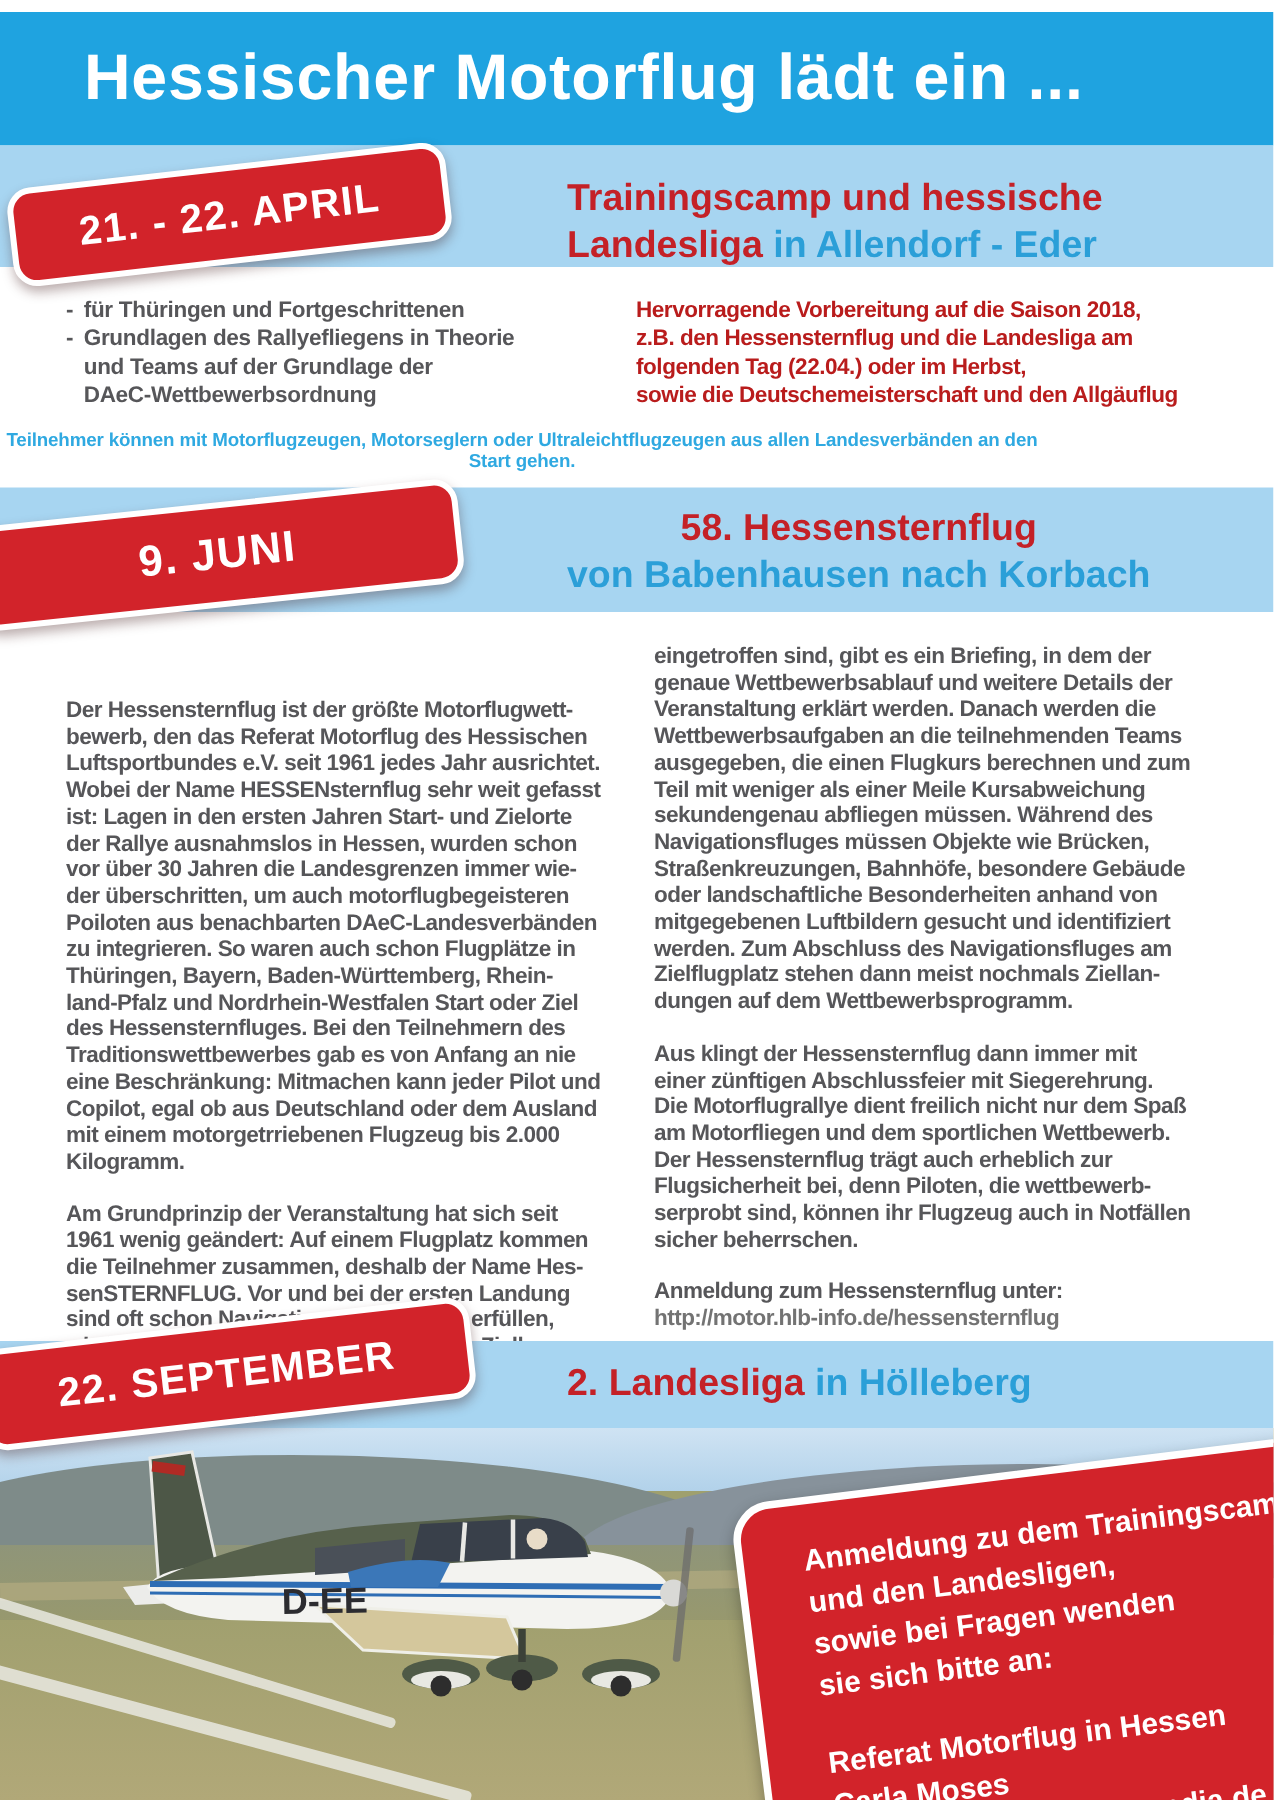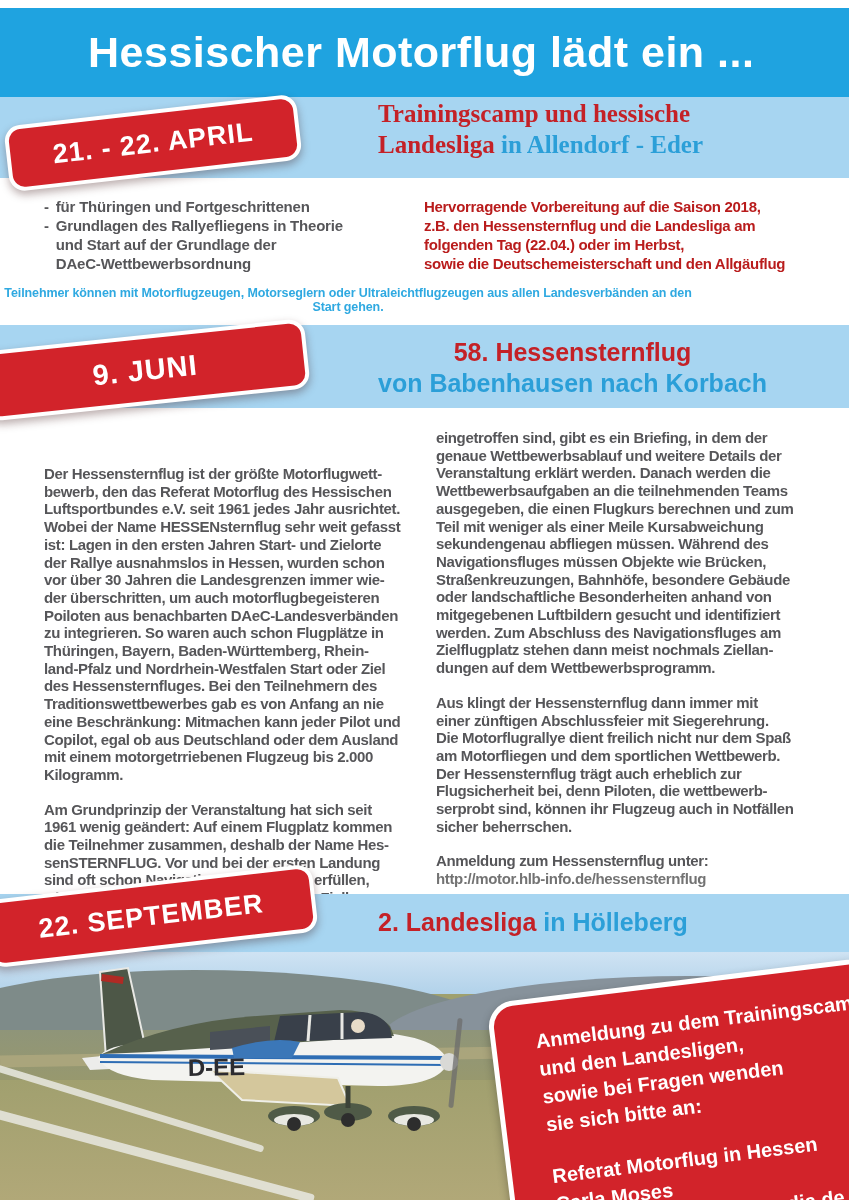--- a/index.html
+++ b/index.html
@@ -10,40 +10,40 @@
     -webkit-font-smoothing:antialiased;
   }
   .ml{white-space:pre-line;}
   
   .header-band{
     position:absolute;left:0;top:8px;width:849px;height:89px;
     background:#1fa3e0;display:flex;align-items:center;
   }
   .page-title{
     color:#ffffff;font-size:43px;font-weight:700;letter-spacing:.5px;
-    padding-left:88px;margin:0;
+    padding-left:56px;margin:0;
   }
   
   .band{position:absolute;left:0;width:849px;background:#a7d5f1;}
   .band1{top:97px;height:81px;}
   .band2{top:325px;height:83px;}
   .band3{top:894px;height:58px;}
   
   .badge{
     position:absolute;background:#d2232a;border:4px solid #ffffff;
     border-radius:16px;display:flex;align-items:center;justify-content:center;
     color:#ffffff;font-weight:700;letter-spacing:1px;
     box-shadow:0 4px 8px rgba(60,20,20,.35);z-index:5;
   }
   .badge-april{left:6px;top:110px;width:286px;height:58px;font-size:27px;transform:rotate(-6.5deg);}
   .badge-juni{left:-18px;top:335px;width:318px;height:62px;font-size:29px;transform:rotate(-6deg);}
   .badge-sept{left:-14px;top:882px;width:322px;height:60px;font-size:27px;transform:rotate(-6.5deg);}
   
   .headline{position:absolute;left:378px;font-size:25px;font-weight:700;line-height:31px;z-index:4;}
-  .hl1{top:98px;font-family:Liberation Serif, serif;}
+  .hl1{top:117px;}
   .hl2{top:337px;text-align:center;}
   .hl3{top:907px;}
   .red{color:#c42127;}
   .blue{color:#2b9fd8;}
   
   .bullets{
     position:absolute;left:44px;top:197px;width:380px;
     color:#565659;font-size:15px;line-height:19px;font-weight:700;letter-spacing:-.2px;
   }
   .bullet{display:flex;gap:7px;align-items:flex-start;}
@@ -105,21 +105,21 @@
 </div>
 
 <div class="bullets">
   <div class="bullet">
     <span>-</span>
     <span class="ml">für Thüringen und Fortgeschrittenen</span>
   </div>
   <div class="bullet">
     <span>-</span>
     <span class="ml">Grundlagen des Rallyefliegens in Theorie
-und Start auf der Grundlage der
+und Teams auf der Grundlage der
 DAeC-Wettbewerbsordnung</span>
   </div>
 </div>
 <div class="april-right ml">Hervorragende Vorbereitung auf die Saison 2018,
 z.B. den Hessensternflug und die Landesliga am
 folgenden Tag (22.04.) oder im Herbst,
 sowie die Deutschemeisterschaft und den Allgäuflug</div>
 <div class="note">Teilnehmer können mit Motorflugzeugen, Motorseglern oder Ultraleichtflugzeugen aus allen Landesverbänden an den Start gehen.</div>
 
 <section class="band band2"></section>

